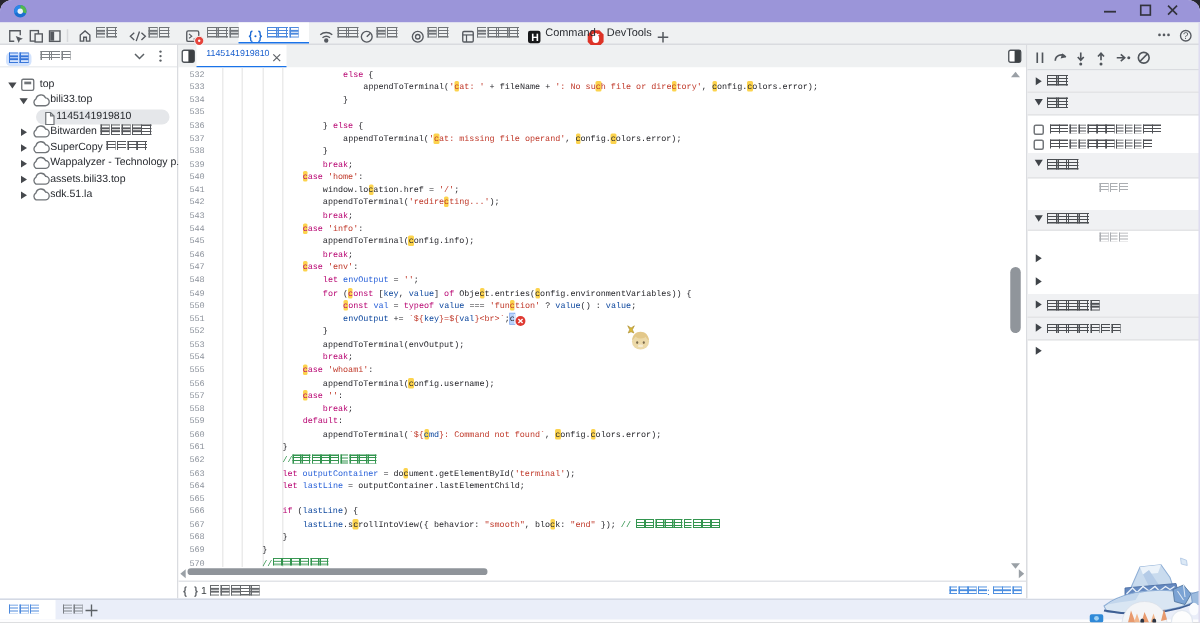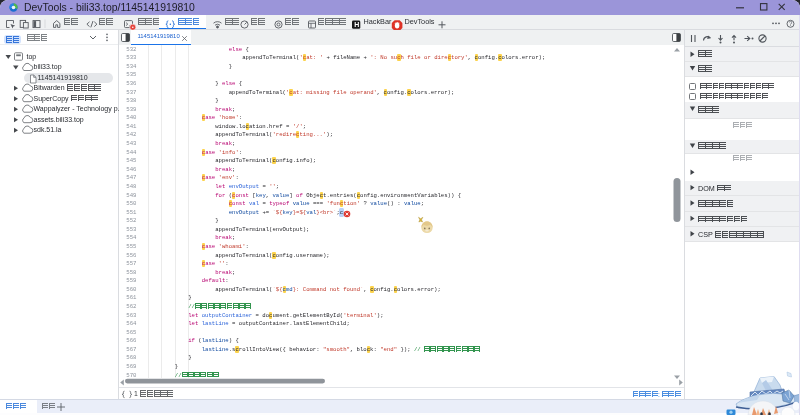--- a/index.html
+++ b/index.html
@@ -50,21 +50,20 @@
 <body>
 <div id="win">
 
 <div id="tbar">
  <svg width="9" height="9" style="left:8.5px;top:3.2px" viewBox="0 0 12 12">
   <circle cx="6" cy="6" r="5.5" fill="#1b6fd0"></circle>
   <path d="M6 0.5a5.5 5.5 0 0 1 5.2 7.4L6 6z" fill="#53b94e"></path>
   <path d="M6 0.5a5.5 5.5 0 0 0-5.2 7.3L6 6z" fill="#2b88e8"></path>
   <circle cx="6" cy="6" r="2.4" fill="#eaf3fb"></circle>
  </svg>
- <div class="tt">DevTools - bili33.top/1145141919810</div>
  <svg width="60" height="15" style="left:730px;top:0" viewBox="0 0 60 15">
   <rect x="6" y="7.2" width="8" height="1.2" fill="#33333d"></rect>
   <rect x="30.5" y="3.6" width="6.4" height="6.4" fill="none" stroke="#33333d" stroke-width="1.1"></rect>
   <path d="M54.2 3.8l6 6M60.2 3.8l-6 6" stroke="#33333d" stroke-width="1.1" transform="translate(-5.5,0)"></path>
  </svg>
 </div>
 
 <div id="mbar">
  <div id="srcsel"></div>
  <svg width="800" height="15" style="left:0;top:0" viewBox="0 0 800 15">
@@ -126,21 +125,21 @@
   <text x="788.7" y="11.2" font-size="6.5" fill="#55595f" font-family="Liberation Sans">?</text>
  </svg>
  <div class="mtab" style="left:63.5px"><i class="j"></i><i class="j"></i></div>
  <div class="mtab" style="left:98.5px"><i class="j"></i><i class="j"></i></div>
  <div class="mtab" style="left:138px"><i class="j"></i><i class="j"></i><i class="j"></i></div>
  <div class="mtab act" style="left:178px"><i class="j"></i><i class="j"></i><i class="j"></i></div>
  <div class="mtab" style="left:225px"><i class="j"></i><i class="j"></i></div>
  <div class="mtab" style="left:250.5px"><i class="j"></i><i class="j"></i></div>
  <div class="mtab" style="left:284.5px"><i class="j"></i><i class="j"></i></div>
  <div class="mtab" style="left:317.5px"><i class="j"></i><i class="j"></i><i class="j"></i><i class="j"></i></div>
- <div class="mtab" style="left:363.5px;color:#2b2e33">HackBar</div>
+ <div class="mtab" style="left:363.5px;color:#2b2e33">Command</div>
  <div class="mtab" style="left:404.5px;color:#2b2e33">DevTools</div>
 </div>
 
 <div id="lside">
  <div class="tabs">
   <div id="pagepill"><i class="j"></i><i class="j"></i></div>
   <div class="abs" style="left:27px;top:4px;font-size:7px;color:#5c6166"><i class="j"></i><i class="j"></i><i class="j"></i></div>
   <svg width="30" height="15" style="left:85px;top:0" viewBox="0 0 30 15">
    <path d="M5 6l3 3 3-3" stroke="#5c6166" fill="none" stroke-width="1"></path>
    <circle cx="22" cy="4.4" r="0.8" fill="#5c6166"></circle>
@@ -346,24 +345,22 @@
   </g>
  </svg>
  <div class="sect" style="top:17px;height:14.5px;line-height:14.5px"><span class="hd"><i class="j"></i><i class="j"></i></span></div>
  <div class="sect" style="top:31.5px;height:15px;line-height:15px"><span class="hd"><i class="j"></i><i class="j"></i></span></div>
  <div class="cbrow" style="top:52.5px"><span class="cbx"></span><i class="j"></i><i class="j"></i><i class="j"></i><i class="j"></i><i class="j"></i><i class="j"></i><i class="j"></i><i class="j"></i><i class="j"></i><i class="j"></i><i class="j"></i><i class="j"></i></div>
  <div class="cbrow" style="top:62.5px"><span class="cbx"></span><i class="j"></i><i class="j"></i><i class="j"></i><i class="j"></i><i class="j"></i><i class="j"></i><i class="j"></i><i class="j"></i><i class="j"></i><i class="j"></i><i class="j"></i></div>
  <div class="sect" style="top:72px;height:16.5px;line-height:16.5px"><span class="hd"><i class="j"></i><i class="j"></i><i class="j"></i></span></div>
  <div class="paused" style="top:91.5px"><i class="j"></i><i class="j"></i><i class="j"></i></div>
  <div class="sect" style="top:109.5px;height:14px;line-height:14px"><span class="hd"><i class="j"></i><i class="j"></i><i class="j"></i><i class="j"></i></span></div>
  <div class="paused" style="top:124.5px"><i class="j"></i><i class="j"></i><i class="j"></i></div>
- <div class="sect" style="top:150.9px;height:15.4px;line-height:15.4px"><span class="hd">DOM <i class="j"></i><i class="j"></i></span></div>
  <div class="sect" style="top:166.3px;height:15.4px;line-height:15.4px"><span class="hd"><i class="j"></i><i class="j"></i><i class="j"></i><i class="j"></i><i class="j"></i></span></div>
  <div class="sect" style="top:181.7px;height:15.4px;line-height:15.4px"><span class="hd"><i class="j"></i><i class="j"></i><i class="j"></i><i class="j"></i><i class="j"></i><i class="j"></i><i class="j"></i></span></div>
- <div class="sect" style="top:197.1px;height:15.4px;line-height:15.4px"><span class="hd">CSP <i class="j"></i><i class="j"></i><i class="j"></i><i class="j"></i><i class="j"></i><i class="j"></i><i class="j"></i></span></div>
  <svg width="116" height="230" style="left:0;top:0" viewBox="0 0 116 230">
   <g fill="#3f4348">
    <path d="M5.5 21.5l4 2.7-4 2.7z"></path>
    <path d="M4.8 36l5.4 0-2.7 4.4z"></path>
    <path d="M4.8 76.5l5.4 0-2.7 4.4z"></path>
    <path d="M4.8 113.5l5.4 0-2.7 4.4z"></path>
    <path d="M5.5 139.5l4 2.7-4 2.7z"></path>
    <path d="M5.5 154.9l4 2.7-4 2.7z"></path>
    <path d="M5.5 170.3l4 2.7-4 2.7z"></path>
    <path d="M5.5 185.7l4 2.7-4 2.7z"></path>

